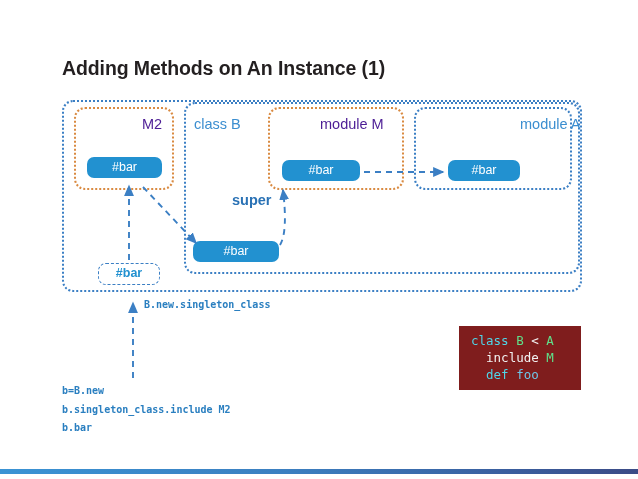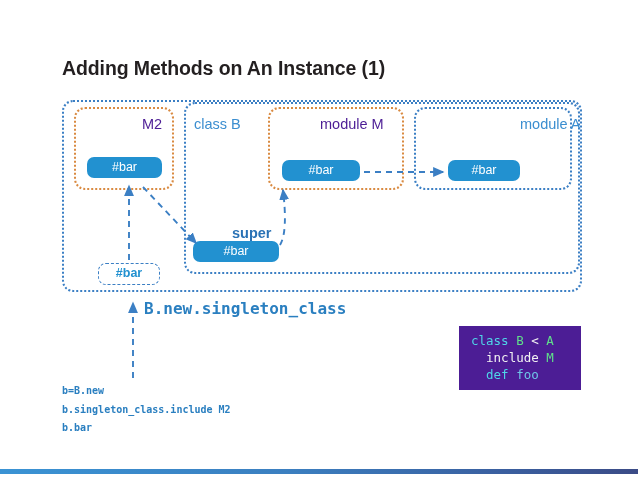--- a/index.html
+++ b/index.html
@@ -84,42 +84,42 @@
     font-size: 12.5px;
     font-weight: bold;
     line-height: 19px;
     text-align: center;
     height: 22px;
   }
 
   #super-label {
     position: absolute;
     left: 232px;
-    top: 225px;
+    top: 192px;
     font-size: 14.5px;
     font-weight: bold;
     color: #2a72b5;
     white-space: nowrap;
   }
 
   #arrow-layer {
     position: absolute;
     left: 0; top: 0;
     width: 638px;
     height: 479px;
     pointer-events: none;
   }
 
   
   #singleton-annotation {
     position: absolute;
     left: 144px;
     top: 299px;
     font-family: "DejaVu Sans Mono", monospace;
-    font-size: 16px;
+    font-size: 10px;
     font-weight: bold;
     color: #2a7fc0;
     white-space: nowrap;
   }
 
   #code-block {
     position: absolute;
     left: 62px;
     top: 382px;
     font-family: "DejaVu Sans Mono", monospace;
@@ -130,21 +130,21 @@
     white-space: pre;
   }
 
   
   #syntax-box {
     position: absolute;
     left: 459px;
     top: 326px;
     width: 122px;
     height: 64px;
-    background: #4c1d95;
+    background: #7f1d1d;
     padding: 6px 0 0 12px;
     box-sizing: border-box;
   }
   #syntax-code {
     font-family: "DejaVu Sans Mono", monospace;
     font-size: 12.5px;
     line-height: 17px;
     white-space: pre;
   }
   .tok-kw   { color: #4fd6e8; }

